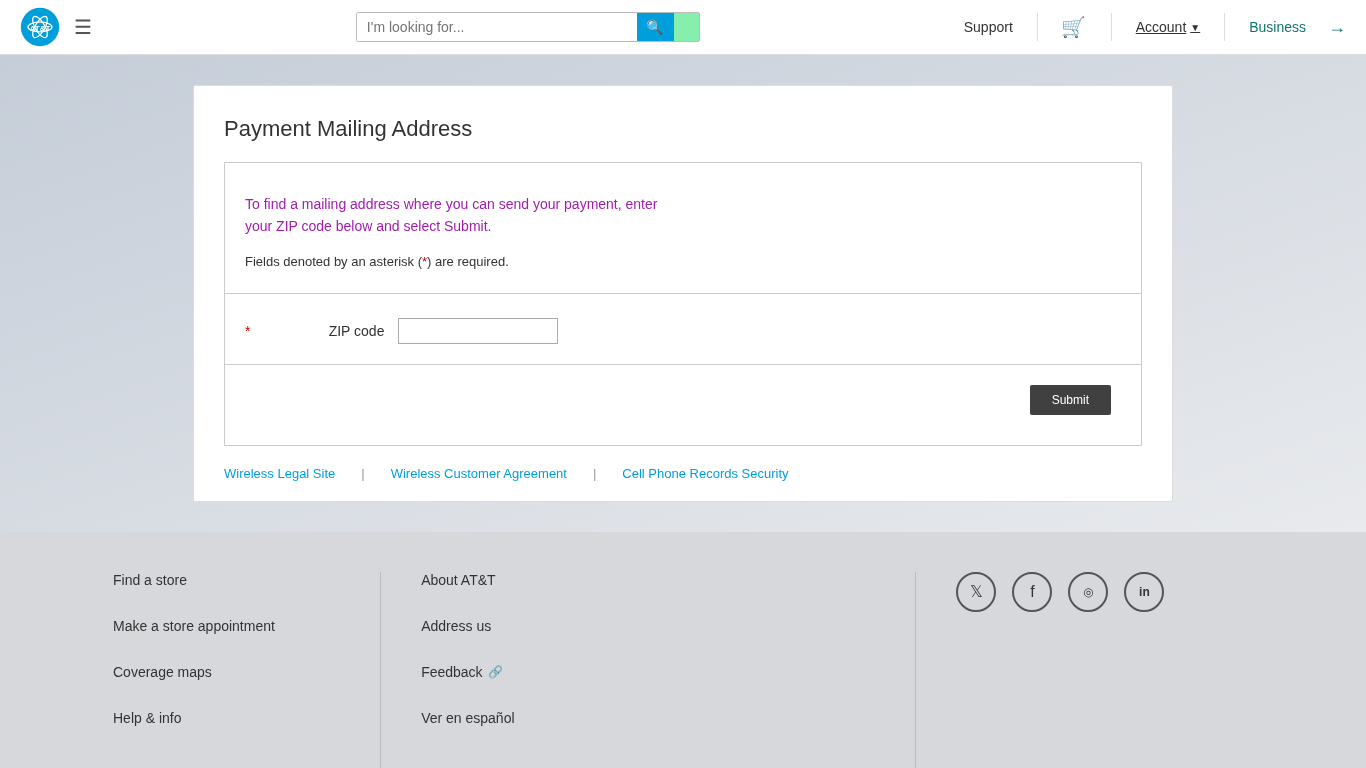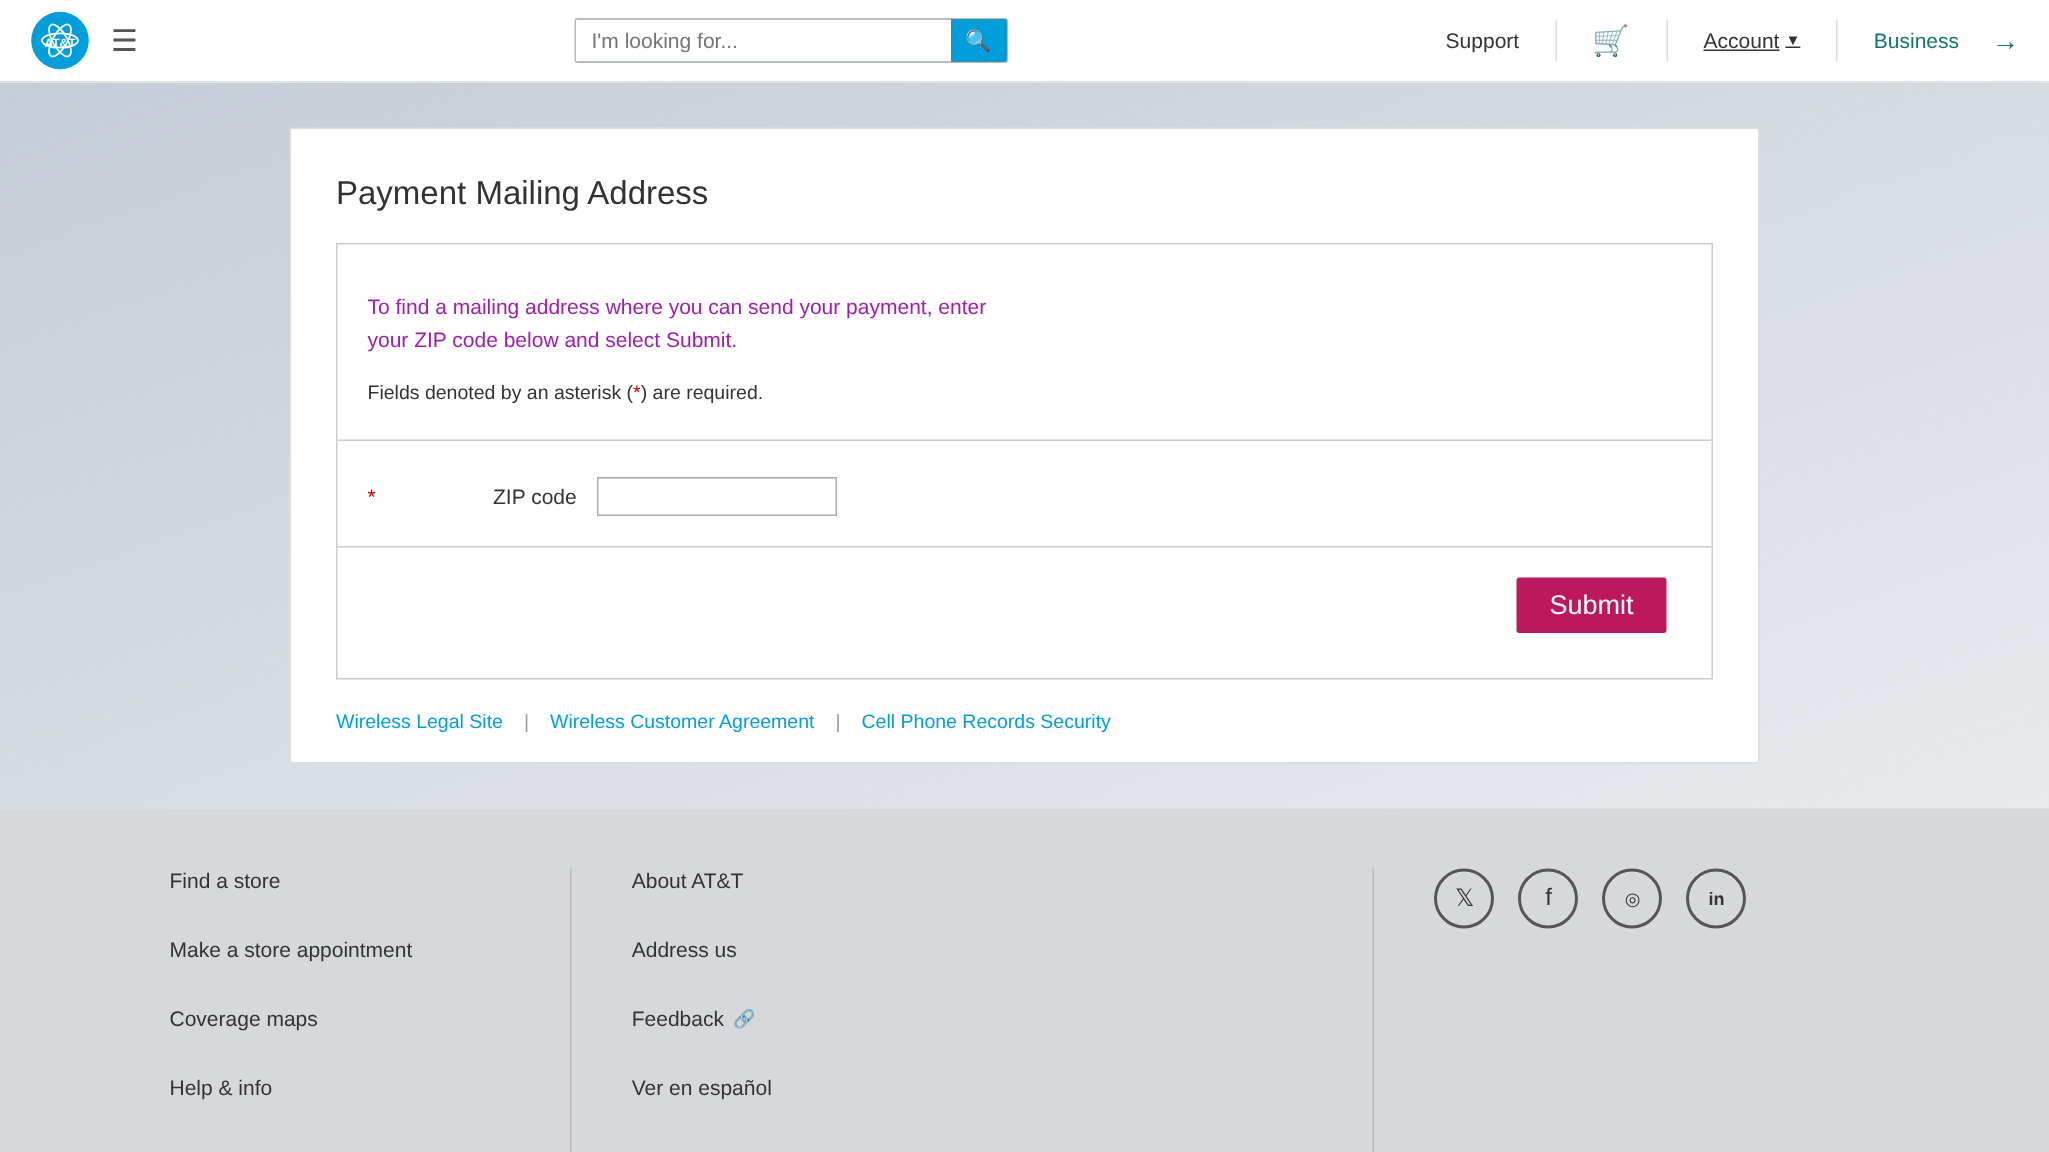--- a/index.html
+++ b/index.html
@@ -33,22 +33,22 @@
     .header-search {
       flex: 1;
       display: flex;
       justify-content: center;
     }
     .search-wrapper {
       display: flex;
       align-items: center;
       border: 1px solid #bbb;
       border-radius: 2px;
-      width: 289px;
-      background: #14532d;
+      width: 344px;
+      background: #86efac;
     }
     .search-input {
       border: none;
       outline: none;
       padding: 6px 10px;
       font-size: 14px;
       width: 280px;
       color: #999;
     }
     .search-btn {
@@ -172,37 +172,37 @@
       border: none;
       border-top: 1px solid #ccc;
       margin: 0 -20px 20px;
     }
     .submit-row {
       display: flex;
       justify-content: flex-end;
       padding-right: 10px;
     }
     .submit-btn {
-      background: #be185d;
+      background: #404040;
       color: #fff;
       border: none;
       padding: 8px 22px;
-      font-size: 18px;
+      font-size: 12px;
       cursor: pointer;
       border-radius: 2px;
     }
 
     
     .legal-links {
       margin-top: 20px;
       font-size: 13px;
       color: #555;
       display: flex;
       align-items: center;
-      gap: 14px;
+      gap: 26px;
     }
     .legal-link {
       color: #009fdb;
       text-decoration: none;
       cursor: pointer;
     }
     .legal-sep {
       color: #999;
     }
 

